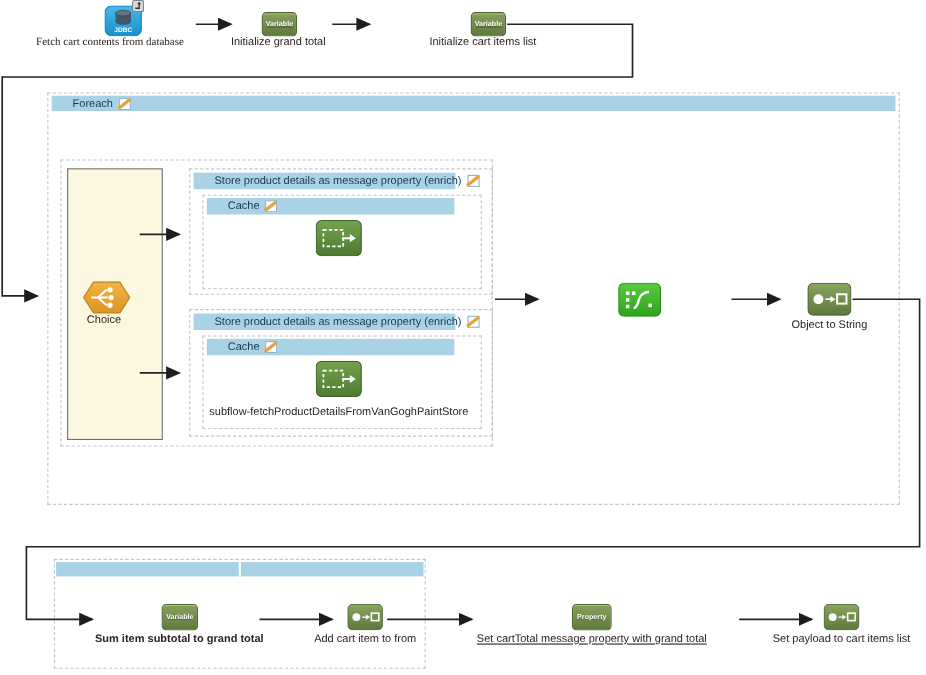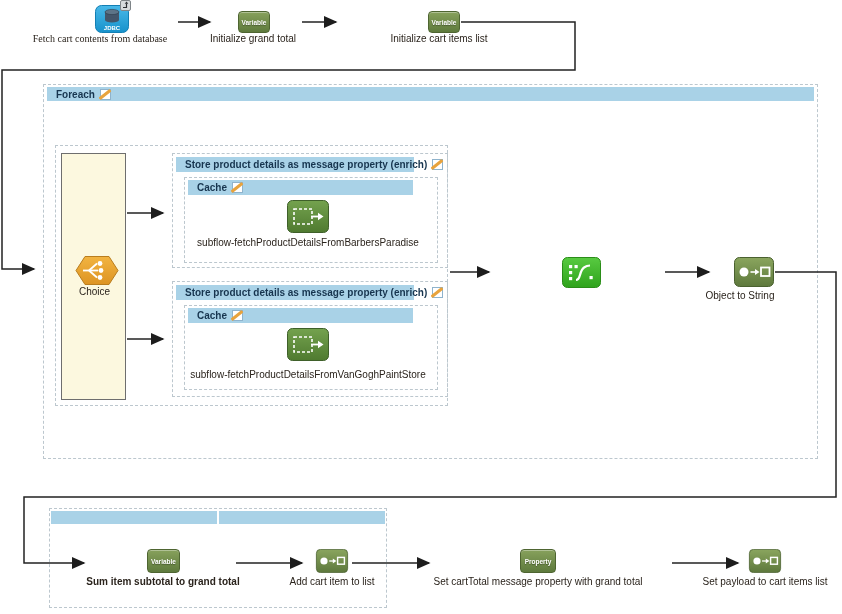--- a/index.html
+++ b/index.html
@@ -1,20 +1,20 @@
 <!DOCTYPE html>
 <html><head>
 <meta charset="utf-8">
 <style>
   html,body { margin:0; padding:0; background:#fff; }
   #canvas { position:relative; width:842px; height:614px; background:#fff;
             font-family:"Liberation Sans", sans-serif; overflow:hidden; }
   .dashed { position:absolute; border:1px dashed #bcc7ce; box-sizing:border-box; background:transparent; }
   .bar { position:absolute; background:#a9d2e7; display:flex; align-items:center;
-         padding:0 9px; box-sizing:border-box; font-weight:bold; font-size:10px;
+         padding:0 19px; box-sizing:border-box; font-weight:normal; font-size:10px;
          color:#17354f; white-space:nowrap; overflow:visible; }
   .label { position:absolute; font-size:10px; color:#2b241d; text-align:center; white-space:nowrap; }
   .gbtn { position:absolute; border-radius:4px; display:flex; align-items:center; justify-content:center;
           color:#fff; font-weight:bold; font-size:6.5px; letter-spacing:0;
           background:linear-gradient(#87a15c,#5e7a3d); border:1px solid #4e6531;
           box-shadow:inset 0 1px 0 rgba(255,255,255,.35); text-shadow:0 1px 1px rgba(0,0,0,.35);
           box-sizing:border-box; }
   .choice-box { position:absolute; background:#fcf8df; border:1px solid #6e6e6e; box-sizing:border-box; }
   .edit-icon { position:relative; width:11px; height:11px; display:inline-block; margin-left:5px;
                background:#fff; border:1px solid #8fb3cc; box-sizing:border-box; flex:0 0 auto; }
@@ -30,21 +30,21 @@
 <div id="canvas">
 
   <div class="dashed" style="left:43px; top:84px; width:775px; height:375px;"></div>
   <div class="bar" style="left:47px; top:87px; width:767px; height:14px;">
     <span>Foreach</span>
     <span class="edit-icon"></span>
   </div>
 
   <div class="dashed" style="left:55px; top:145px; width:393px; height:261px;"></div>
 
-  <div class="choice-box node-z" style="left:61px; top:153px; width:65px; height:247px;">
+  <div class="choice-box node-z" style="left:61px; top:153px; width:87px; height:247px;">
     <svg class="icon" style="left:13px; top:101px;" width="44" height="31" viewBox="0 0 44 31">
       <defs>
           <linearGradient id="gch" x1="0" y1="0" x2="0" y2="1">
         <stop offset="0" stop-color="#f2b441"></stop>
             <stop offset="1" stop-color="#dd9423"></stop>
           </linearGradient>
         </defs>
       <polygon points="10,1.5 34,1.5 43,15.5 34,29.5 10,29.5 1,15.5" fill="url(#gch)" stroke="#b97d1e" stroke-width="1" stroke-linejoin="round"></polygon>
       <g stroke="#fff" stroke-width="1.8" fill="none">
         <path d="M8,15.5 H14"></path>
@@ -76,21 +76,20 @@
         <linearGradient id="gfr1" x1="0" y1="0" x2="0" y2="1">
       <stop offset="0" stop-color="#74a24e"></stop>
           <stop offset="1" stop-color="#4f7a30"></stop>
         </linearGradient>
       </defs>
     <rect x="0.5" y="0.5" width="41" height="32" rx="5" fill="url(#gfr1)" stroke="#3f602a"></rect>
     <rect x="7" y="9" width="18" height="15" fill="none" stroke="#fff" stroke-width="1.6" stroke-dasharray="3,2"></rect>
     <path d="M24,16.5 H32" stroke="#fff" stroke-width="1.8"></path>
     <polygon points="31,12.8 36.5,16.5 31,20.2" fill="#fff"></polygon>
   </svg>
-  <div class="label" style="left:168px; top:237px; width:280px;">subflow-fetchProductDetailsFromBarbersParadise</div>
 
   <div class="dashed" style="left:172px; top:281px; width:276px; height:116px;"></div>
   <div class="bar" style="left:176px; top:285px; width:238px; height:15px;">
     <span>Store product details as message property (enrich)</span>
     <span class="edit-icon"></span>
   </div>
   <div class="dashed" style="left:184px; top:305px; width:254px; height:85px;"></div>
   <div class="bar" style="left:188px; top:308px; width:225px; height:15px;">
     <span>Cache</span>
     <span class="edit-icon"></span>
@@ -133,21 +132,21 @@
       <stop offset="0" stop-color="#8aa55e"></stop>
           <stop offset="1" stop-color="#5d783c"></stop>
         </linearGradient>
       </defs>
     <rect x="0.5" y="0.5" width="39" height="29" rx="5" fill="url(#go1)" stroke="#4a6130"></rect>
     <circle cx="10" cy="15" r="4.5" fill="#fff"></circle>
     <path d="M16.5,15 H21.5" stroke="#fff" stroke-width="1.6"></path>
     <polygon points="21,12 25.5,15 21,18" fill="#fff"></polygon>
     <rect x="27" y="10.5" width="8.5" height="8.5" fill="none" stroke="#fff" stroke-width="1.8"></rect>
   </svg>
-  <div class="label" style="left:660px; top:290px; width:160px;text-align:center;">Object to String</div>
+  <div class="label" style="left:674px; top:290px; width:160px;text-align:center;">Object to String</div>
 
   <div class="dashed" style="left:49px; top:508px; width:338px; height:100px;"></div>
   <div class="bar" style="left:51px; top:511px; width:166px; height:13px;"></div>
   <div class="bar" style="left:219px; top:511px; width:166px; height:13px;"></div>
 
   <div class="gbtn node-z" style="left:147px; top:549px; width:33px; height:24px;">
     <span>Variable</span>
   </div>
   <div class="label" style="left:73px; top:576px; width:180px;font-weight:bold;">Sum item subtotal to grand total</div>
 
@@ -157,26 +156,26 @@
       <stop offset="0" stop-color="#8aa55e"></stop>
           <stop offset="1" stop-color="#5d783c"></stop>
         </linearGradient>
       </defs>
     <rect x="0.5" y="0.5" width="39" height="29" rx="5" fill="url(#go2)" stroke="#4a6130"></rect>
     <circle cx="10" cy="15" r="4.5" fill="#fff"></circle>
     <path d="M16.5,15 H21.5" stroke="#fff" stroke-width="1.6"></path>
     <polygon points="21,12 25.5,15 21,18" fill="#fff"></polygon>
     <rect x="27" y="10.5" width="8.5" height="8.5" fill="none" stroke="#fff" stroke-width="1.8"></rect>
   </svg>
-  <div class="label" style="left:262px; top:576px; width:140px;">Add cart item to list</div>
+  <div class="label" style="left:262px; top:576px; width:140px;">Add cart item to from</div>
 
   <div class="gbtn node-z" style="left:520px; top:549px; width:36px; height:24px;">
     <span>Property</span>
   </div>
-  <div class="label" style="left:428px; top:576px; width:220px;">Set cartTotal message property with grand total</div>
+  <div class="label" style="left:428px; top:576px; width:220px;text-decoration:underline;">Set cartTotal message property with grand total</div>
 
   <svg class="icon node-z" style="left:747px; top:549px;" width="36" height="24" viewBox="0 0 40 30">
     <defs>
         <linearGradient id="go3" x1="0" y1="0" x2="0" y2="1">
       <stop offset="0" stop-color="#8aa55e"></stop>
           <stop offset="1" stop-color="#5d783c"></stop>
         </linearGradient>
       </defs>
     <rect x="0.5" y="0.5" width="39" height="29" rx="5" fill="url(#go3)" stroke="#4a6130"></rect>
     <circle cx="10" cy="15" r="4.5" fill="#fff"></circle>

